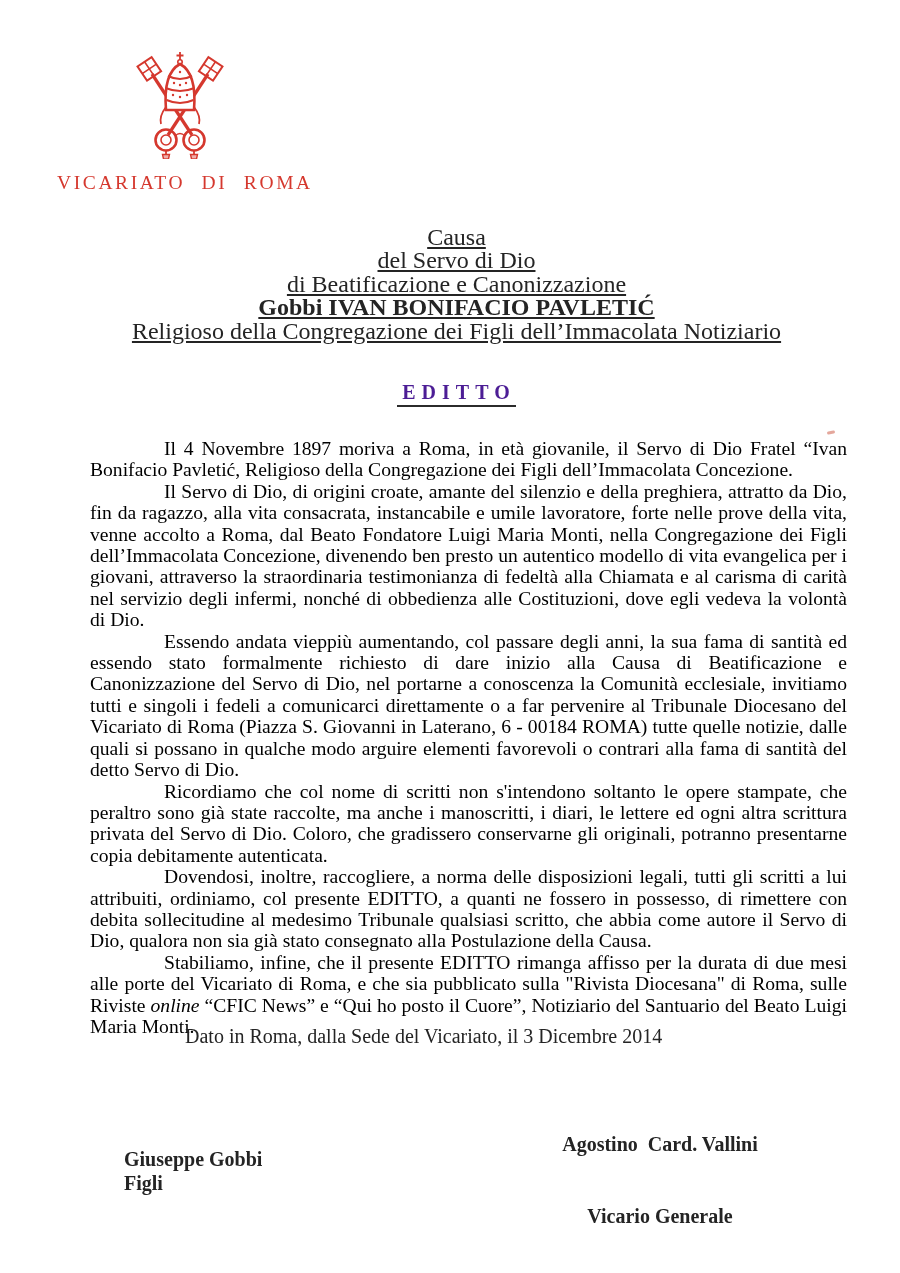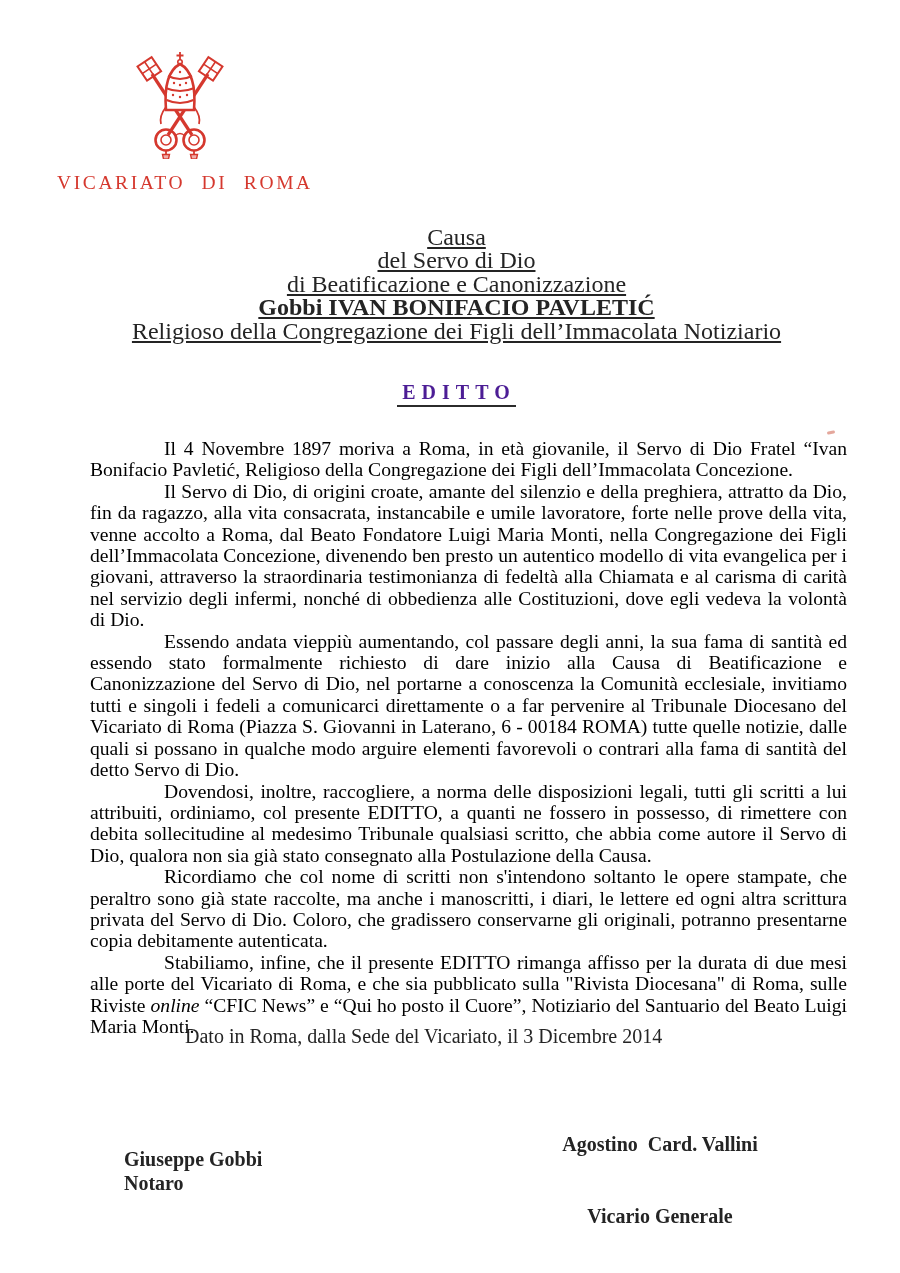--- a/index.html
+++ b/index.html
@@ -105,32 +105,32 @@
   </div>
 
   <div class="editto">
     <span>EDITTO</span>
   </div>
 
   <div class="bodytext">
     <p>Il 4 Novembre 1897 moriva a Roma, in età giovanile, il Servo di Dio Fratel “Ivan Bonifacio Pavletić, Religioso della Congregazione dei Figli dell’Immacolata Concezione.</p>
     <p>Il Servo di Dio, di origini croate, amante del silenzio e della preghiera, attratto da Dio, fin da ragazzo, alla vita consacrata, instancabile e umile lavoratore, forte nelle prove della vita, venne accolto a Roma, dal Beato Fondatore Luigi Maria Monti, nella Congregazione dei Figli dell’Immacolata Concezione, divenendo ben presto un autentico modello di vita evangelica per i giovani, attraverso la straordinaria testimonianza di fedeltà alla Chiamata e al carisma di carità nel servizio degli infermi, nonché di obbedienza alle Costituzioni, dove egli vedeva la volontà di Dio.</p>
     <p>Essendo andata vieppiù aumentando, col passare degli anni, la sua fama di santità ed essendo stato formalmente richiesto di dare inizio alla Causa di Beatificazione e Canonizzazione del Servo di Dio, nel portarne a conoscenza la Comunità ecclesiale, invitiamo tutti e singoli i fedeli a comunicarci direttamente o a far pervenire al Tribunale Diocesano del Vicariato di Roma (Piazza S. Giovanni in Laterano, 6 - 00184 ROMA) tutte quelle notizie, dalle quali si possano in qualche modo arguire elementi favorevoli o contrari alla fama di santità del detto Servo di Dio.</p>
+    <p>Ricordiamo che col nome di scritti non s'intendono soltanto le opere stampate, che peraltro sono già state raccolte, ma anche i manoscritti, i diari, le lettere ed ogni altra scrittura privata del Servo di Dio. Coloro, che gradissero conservarne gli originali, potranno presentarne copia debitamente autenticata.</p>
     <p>Dovendosi, inoltre, raccogliere, a norma delle disposizioni legali, tutti gli scritti a lui attribuiti, ordiniamo, col presente EDITTO, a quanti ne fossero in possesso, di rimettere con debita sollecitudine al medesimo Tribunale qualsiasi scritto, che abbia come autore il Servo di Dio, qualora non sia già stato consegnato alla Postulazione della Causa.</p>
-    <p>Ricordiamo che col nome di scritti non s'intendono soltanto le opere stampate, che peraltro sono già state raccolte, ma anche i manoscritti, i diari, le lettere ed ogni altra scrittura privata del Servo di Dio. Coloro, che gradissero conservarne gli originali, potranno presentarne copia debitamente autenticata.</p>
     <p><span>Stabiliamo, infine, che il presente EDITTO rimanga affisso per la durata di due mesi alle porte del Vicariato di Roma, e che sia pubblicato sulla "Rivista Diocesana" di Roma, sulle Riviste </span><i>online</i><span> “CFIC News” e “Qui ho posto il Cuore”, Notiziario del Santuario del Beato Luigi Maria Monti.</span></p>
   </div>
 
   <div class="dateline">Dato in Roma, dalla Sede del Vicariato, il 3 Dicembre 2014</div>
 
   <div class="sig-right">
     <div>Agostino  Card. Vallini</div>
     <div>Vicario Generale</div>
   </div>
 
   <div class="sig-left">
     <div>Giuseppe Gobbi</div>
-    <div>Notaro</div>
+    <div>Figli</div>
   </div>
 
   <div class="artifact"></div>
 
 </div>
 
 </body></html>

